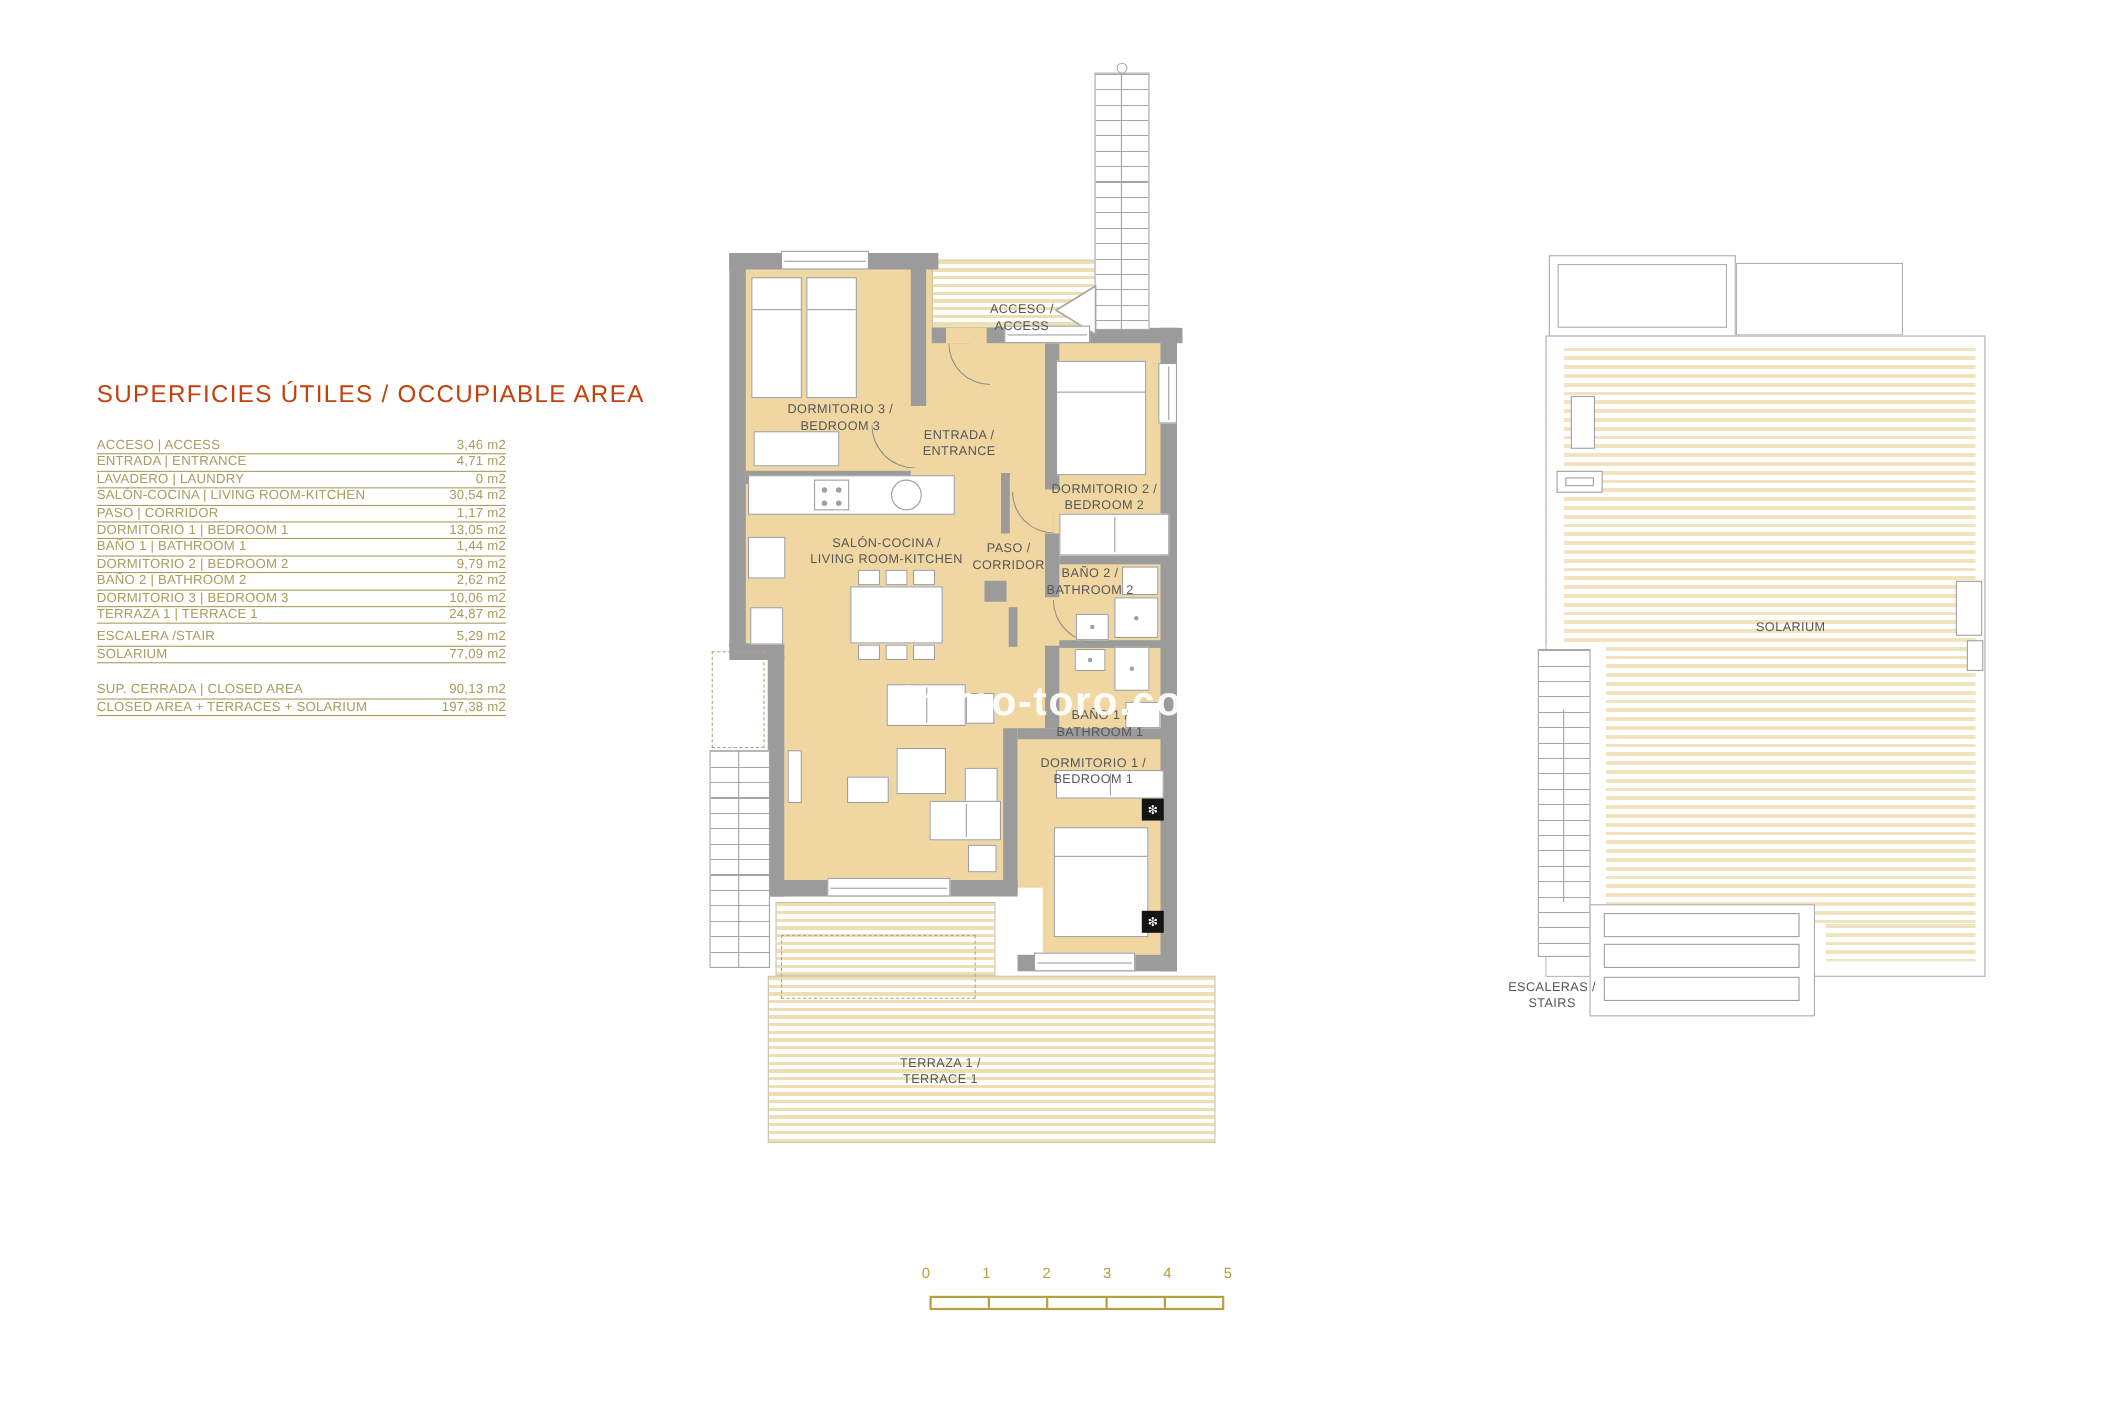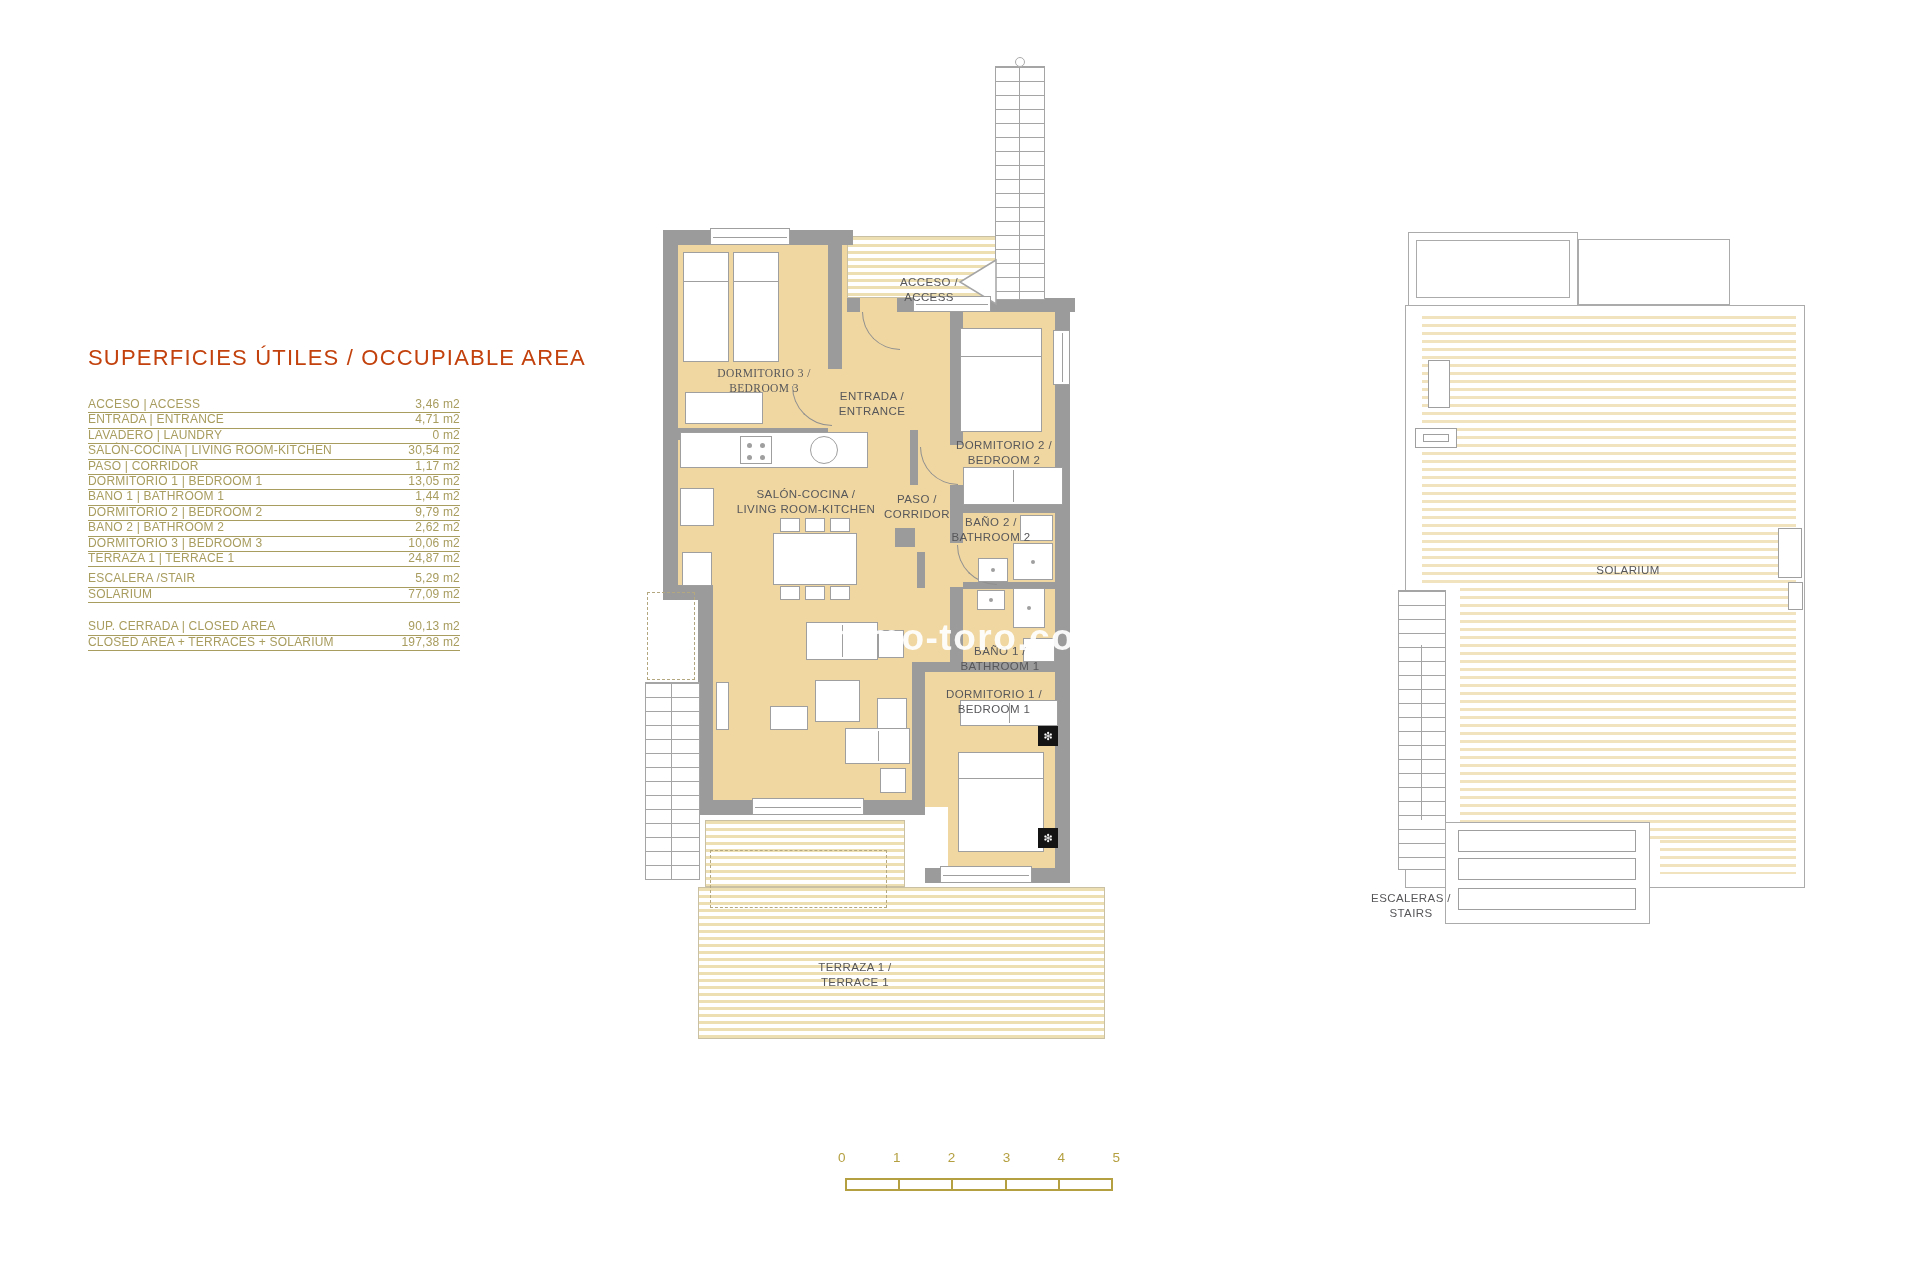--- a/index.html
+++ b/index.html
@@ -203,21 +203,21 @@
   <div class="abs furn sdot" style="left:1013px;top:588px;width:32px;height:40px;"></div>
   <div class="abs furn" style="left:1023px;top:638px;width:32px;height:24px;"></div>
 
   <div class="abs furn div-v" style="left:960px;top:700px;width:98px;height:26px;"></div>
   <div class="abs furn bed" style="left:958px;top:752px;width:86px;height:100px;"></div>
   <div class="abs fix" style="left:1038px;top:726px;width:20px;height:20px;">❇</div>
   <div class="abs fix" style="left:1038px;top:828px;width:20px;height:20px;">❇</div>
 
   <div class="abs rlabel" style="left:929px;top:271px;margin-top:19px;">ACCESO /
 ACCESS</div>
-  <div class="abs rlabel" style="left:764px;top:381px;font-family:Liberation Serif, serif;">DORMITORIO 3 /
+  <div class="abs rlabel" style="left:764px;top:381px;">DORMITORIO 3 /
 BEDROOM 3</div>
   <div class="abs rlabel" style="left:872px;top:404px;">ENTRADA /
 ENTRANCE</div>
   <div class="abs rlabel" style="left:1004px;top:453px;">DORMITORIO 2 /
 BEDROOM 2</div>
   <div class="abs rlabel" style="left:806px;top:502px;">SALÓN-COCINA /
 LIVING ROOM-KITCHEN</div>
   <div class="abs rlabel" style="left:917px;top:507px;">PASO /
 CORRIDOR</div>
   <div class="abs rlabel" style="left:991px;top:530px;">BAÑO 2 /

